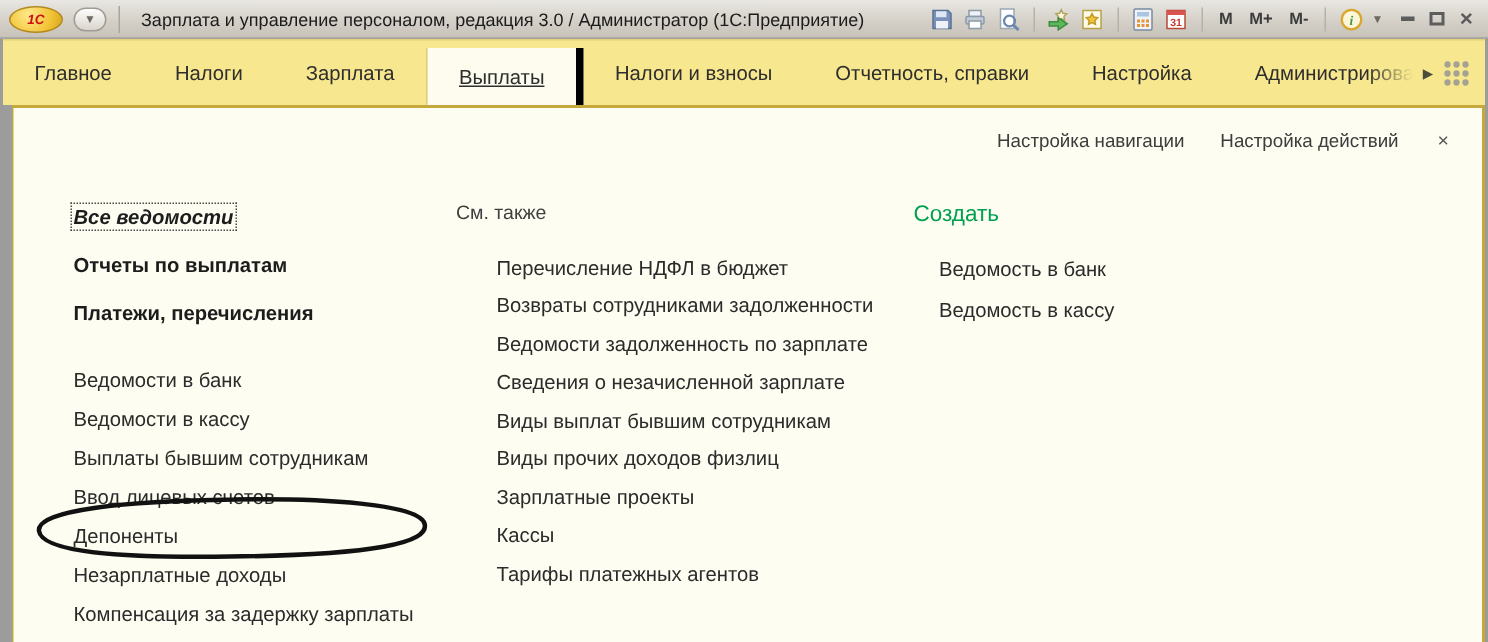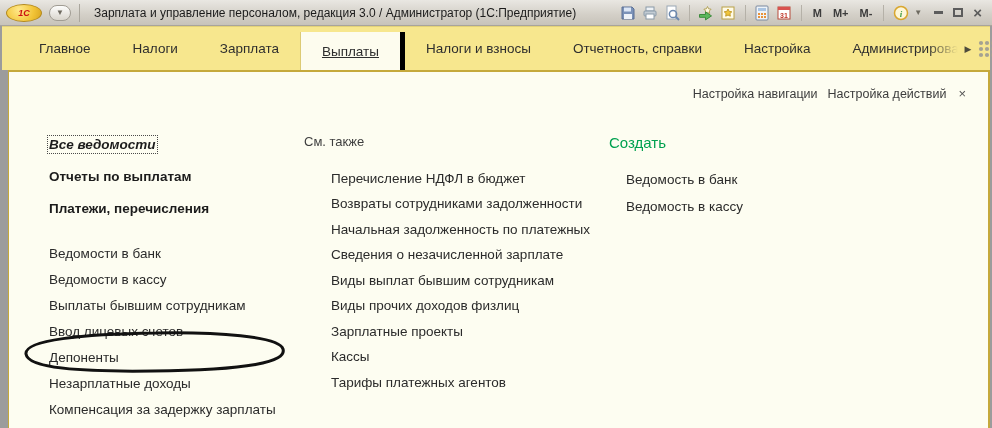--- a/index.html
+++ b/index.html
@@ -43,21 +43,21 @@
   .wc-max { width:10px; height:9px; border:2px solid #5c5c5c; }
   .wc-close { font-size:15px; font-weight:bold; color:#5c5c5c; line-height:10px; }
 
   
   .tabbar {
     position: absolute; top:26px; left:2px; right:2px; height:44px;
     background: var(--tab-bar, #f7e78e);
     border-top: 1px solid #e3d279;
     display:flex; align-items:stretch;
   }
-  .tabs { display:flex; align-items:stretch; padding-left:16px; }
+  .tabs { display:flex; align-items:stretch; padding-left:0; }
   .tab {
     display:flex; align-items:center; padding:0 21px;
     font-size:13.5px; color:#2e2e2e; white-space:nowrap; cursor:pointer;
   }
   .tab.active {
     background: var(--tab-active, #fdfcee);
     border-left:1px solid #dcca74; border-right:5px solid #000000;
     margin-top:5px;
   }
   .tab.active .lbl { text-decoration: underline; }
@@ -75,21 +75,21 @@
   
   .panel {
     position:absolute; top:70px; left:8px; right:2px; bottom:0;
     background: var(--panel-bg, #fdfdf1);
     border-top:2px solid var(--border-gold, #c5a93c);
     border-left:1px solid var(--border-gold, #c5a93c);
     border-right:2px solid var(--border-gold, #c5a93c);
   }
   .panel-header {
     position:absolute; top:14px; right:20px;
-    display:flex; align-items:center; gap:10px;
+    display:flex; align-items:center; gap:24px;
   }
   .hdr-link { font-size:12.5px; color:#3c3c3c; cursor:pointer; white-space:nowrap; }
   .panel-close { font-size:13px; color:#555; cursor:pointer; padding:0 2px; }
 
   .col { position:absolute; top:56px; }
   .col1 { left:40px; }
   .col2 { left:295px; }
   .col3 { left:600px; }
 
   .nav-link { font-size:13.5px; color:#2b2b2b; cursor:pointer; white-space:nowrap; width:max-content; }
@@ -293,21 +293,21 @@
 
   <div class="col col2">
     <div class="see-also-hdr">См. также</div>
     <div class="row">
         <span class="nav-link">Перечисление НДФЛ в бюджет</span>
       </div>
     <div class="row">
         <span class="nav-link">Возвраты сотрудниками задолженности</span>
       </div>
     <div class="row">
-        <span class="nav-link">Начальная задолженность по платежных</span>
+        <span class="nav-link">Ведомости задолженность по зарплате</span>
       </div>
     <div class="row">
         <span class="nav-link">Сведения о незачисленной зарплате</span>
       </div>
     <div class="row">
         <span class="nav-link">Виды выплат бывшим сотрудникам</span>
       </div>
     <div class="row">
         <span class="nav-link">Виды прочих доходов физлиц</span>
       </div>

